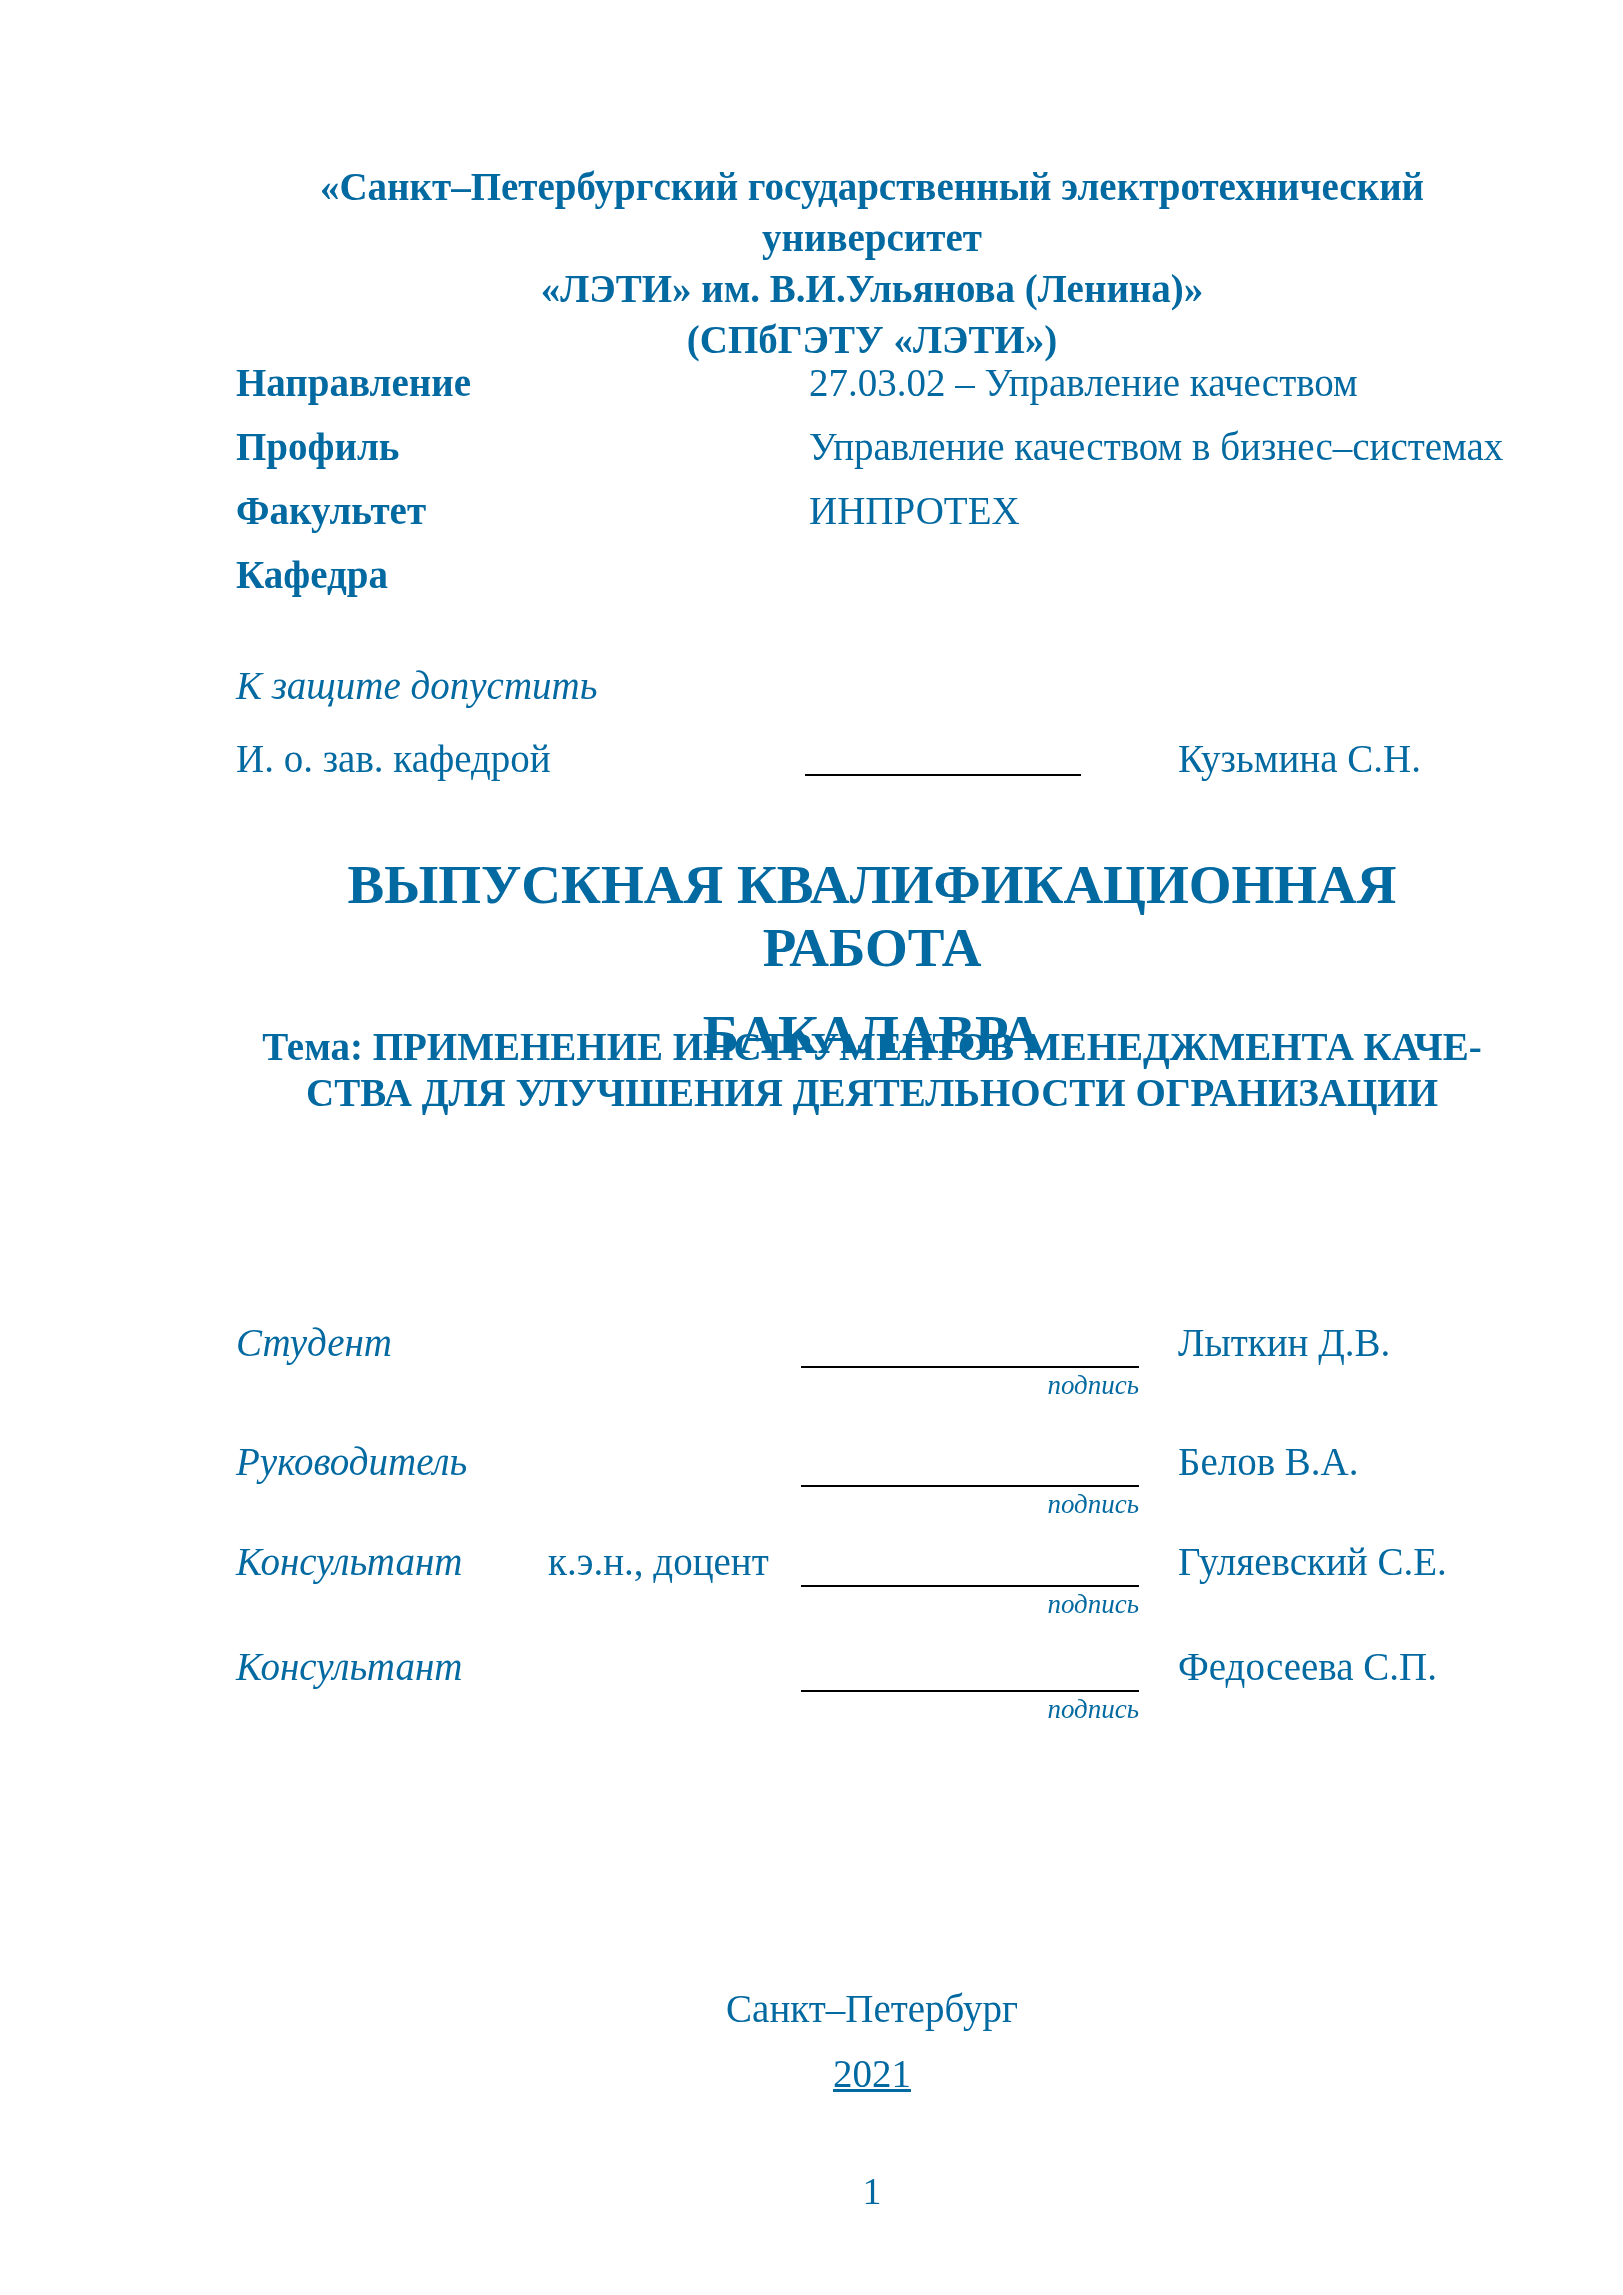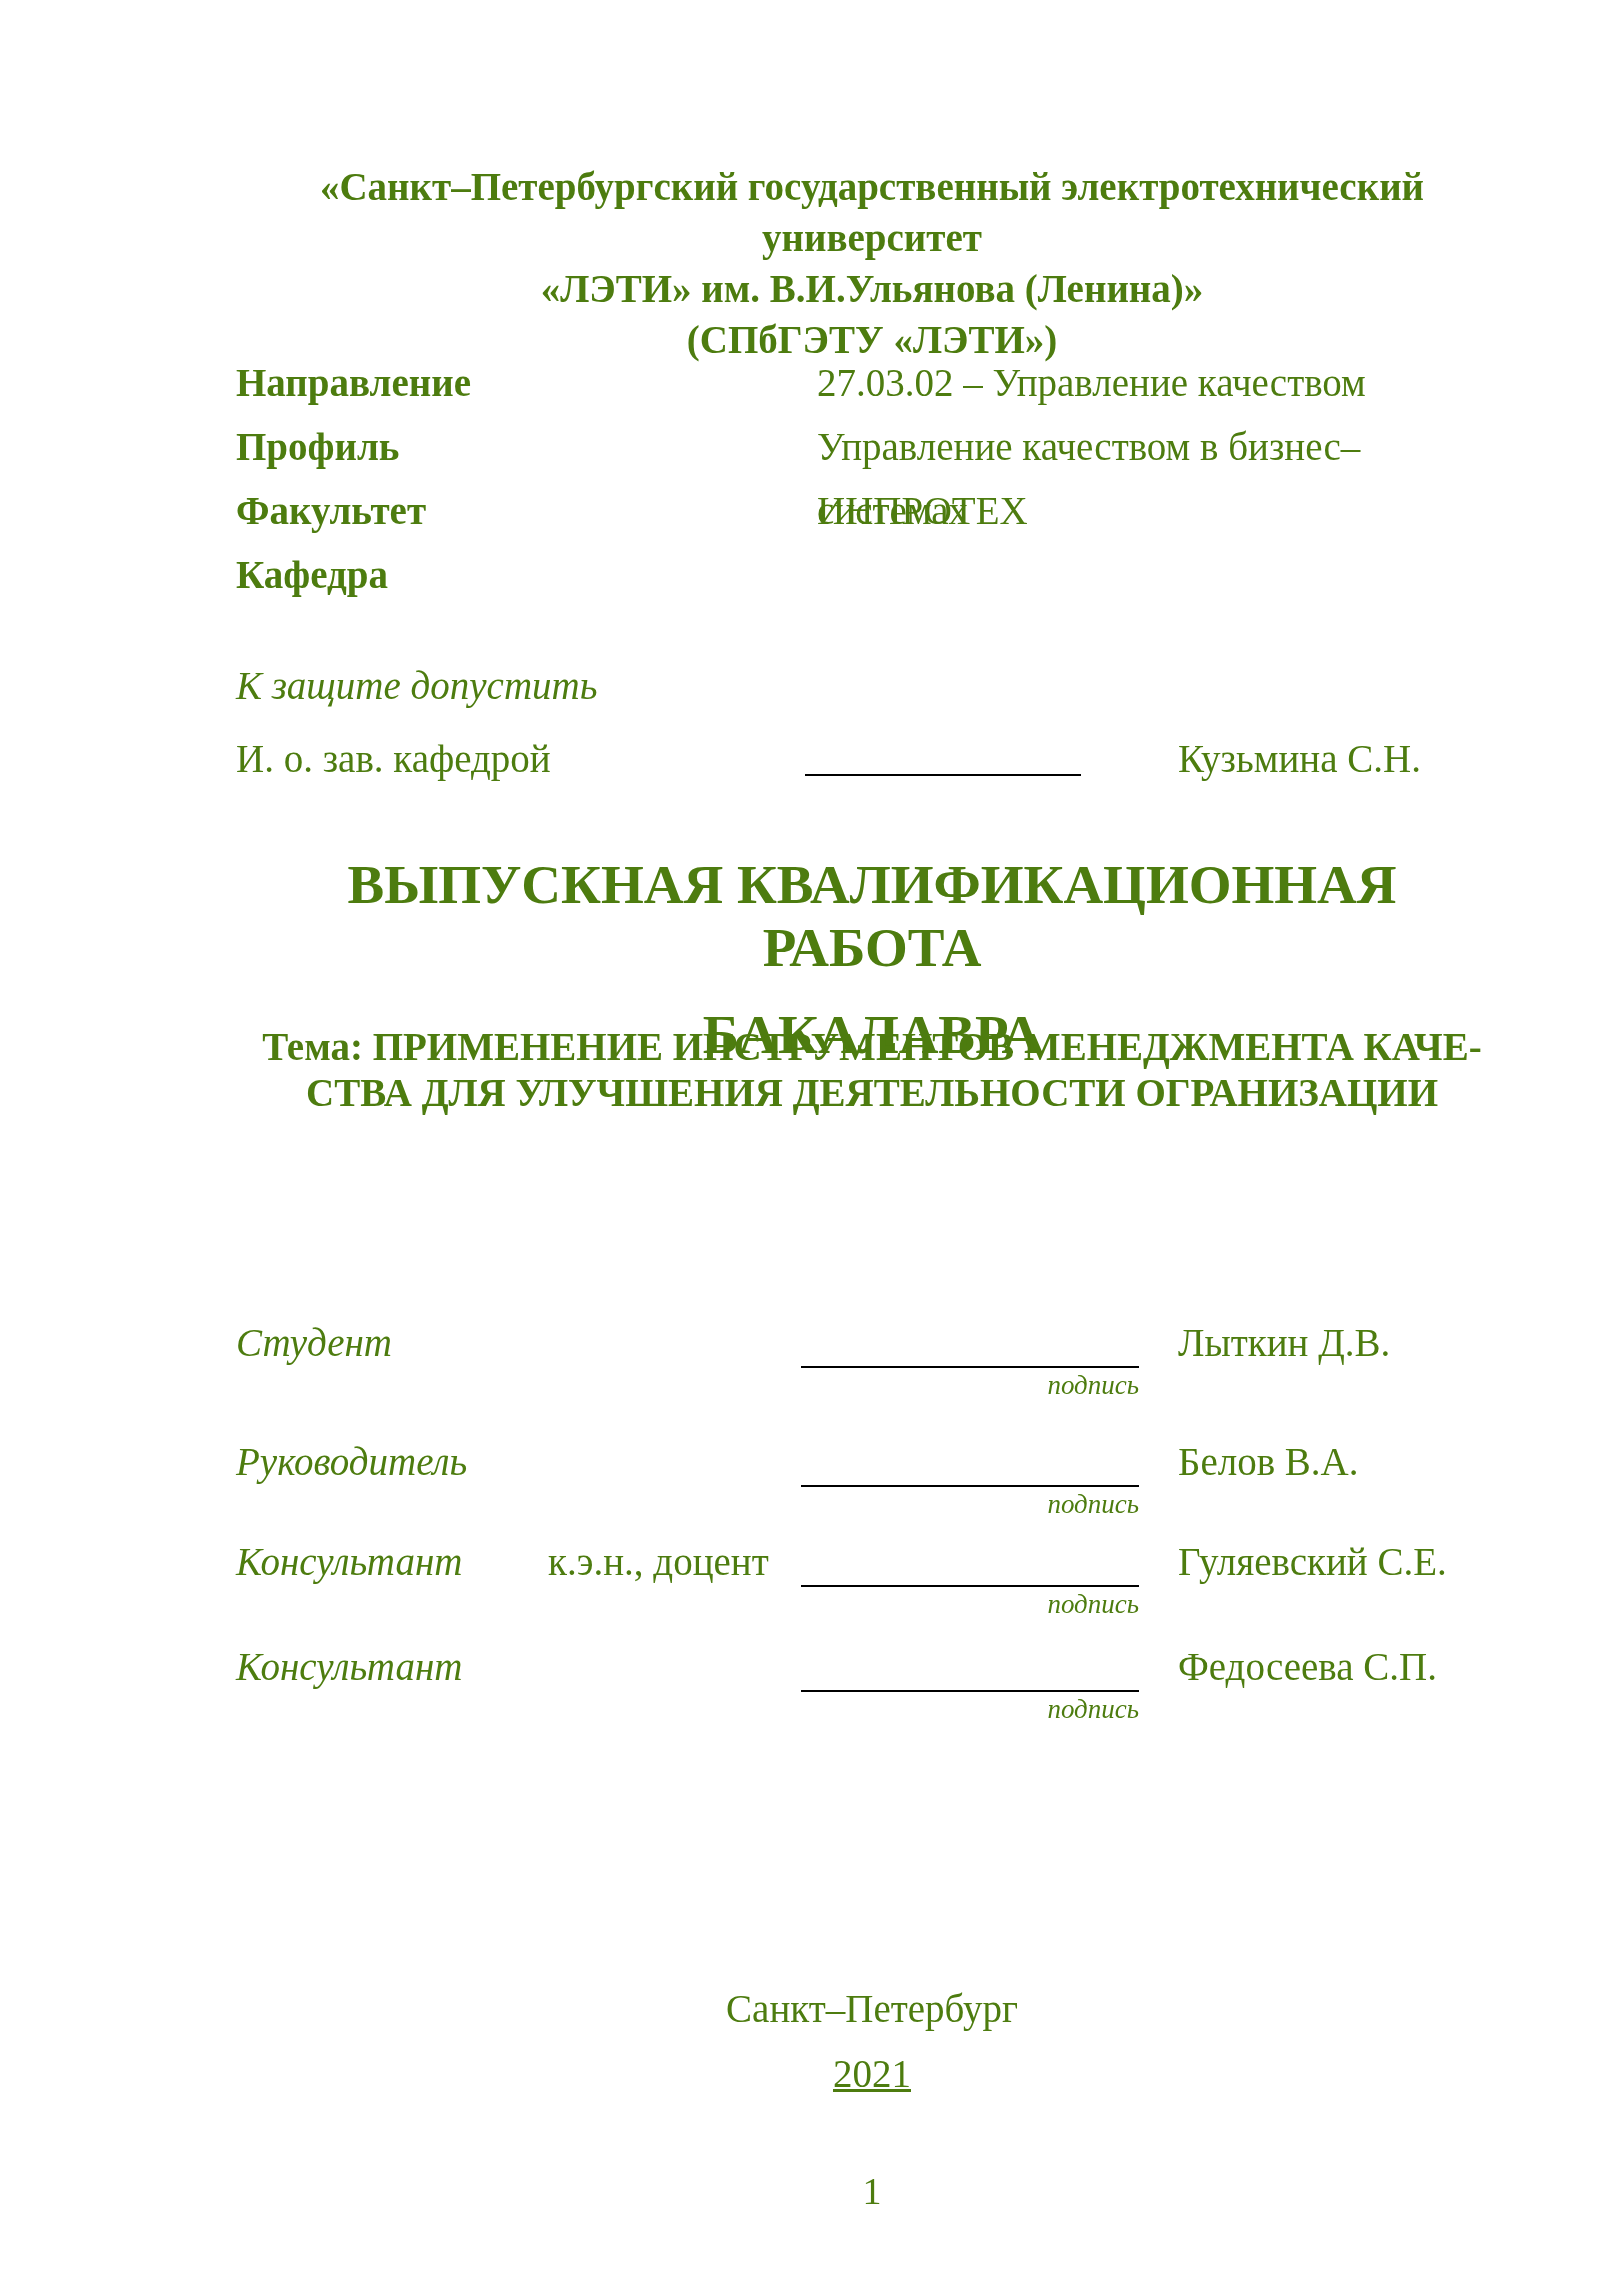--- a/index.html
+++ b/index.html
@@ -5,21 +5,21 @@
   html, body {
     margin: 0;
     padding: 0;
     background: #ffffff;
   }
   .page {
     position: relative;
     width: 1623px;
     height: 2295px;
     background: #ffffff;
-    color: #4d7c0f;
+    color: #0369a1;
     font-family: "Liberation Serif", "DejaVu Serif", serif;
     font-size: 39px;
     overflow: hidden;
   }
   .abs { position: absolute; }
 
   
   .org-header {
     left: 236px;
     top: 161px;
@@ -32,21 +32,20 @@
   
   .fields {
     left: 236px;
     top: 351px;
     width: 1272px;
   }
   .field-row {
     display: flex;
     height: 64px;
     line-height: 64px;
-    gap: 8px;
   }
   .field-label {
     width: 573px;
     font-weight: bold;
   }
   .field-value { flex: 1; }
 
   
   .admission-note {
     left: 236px;

